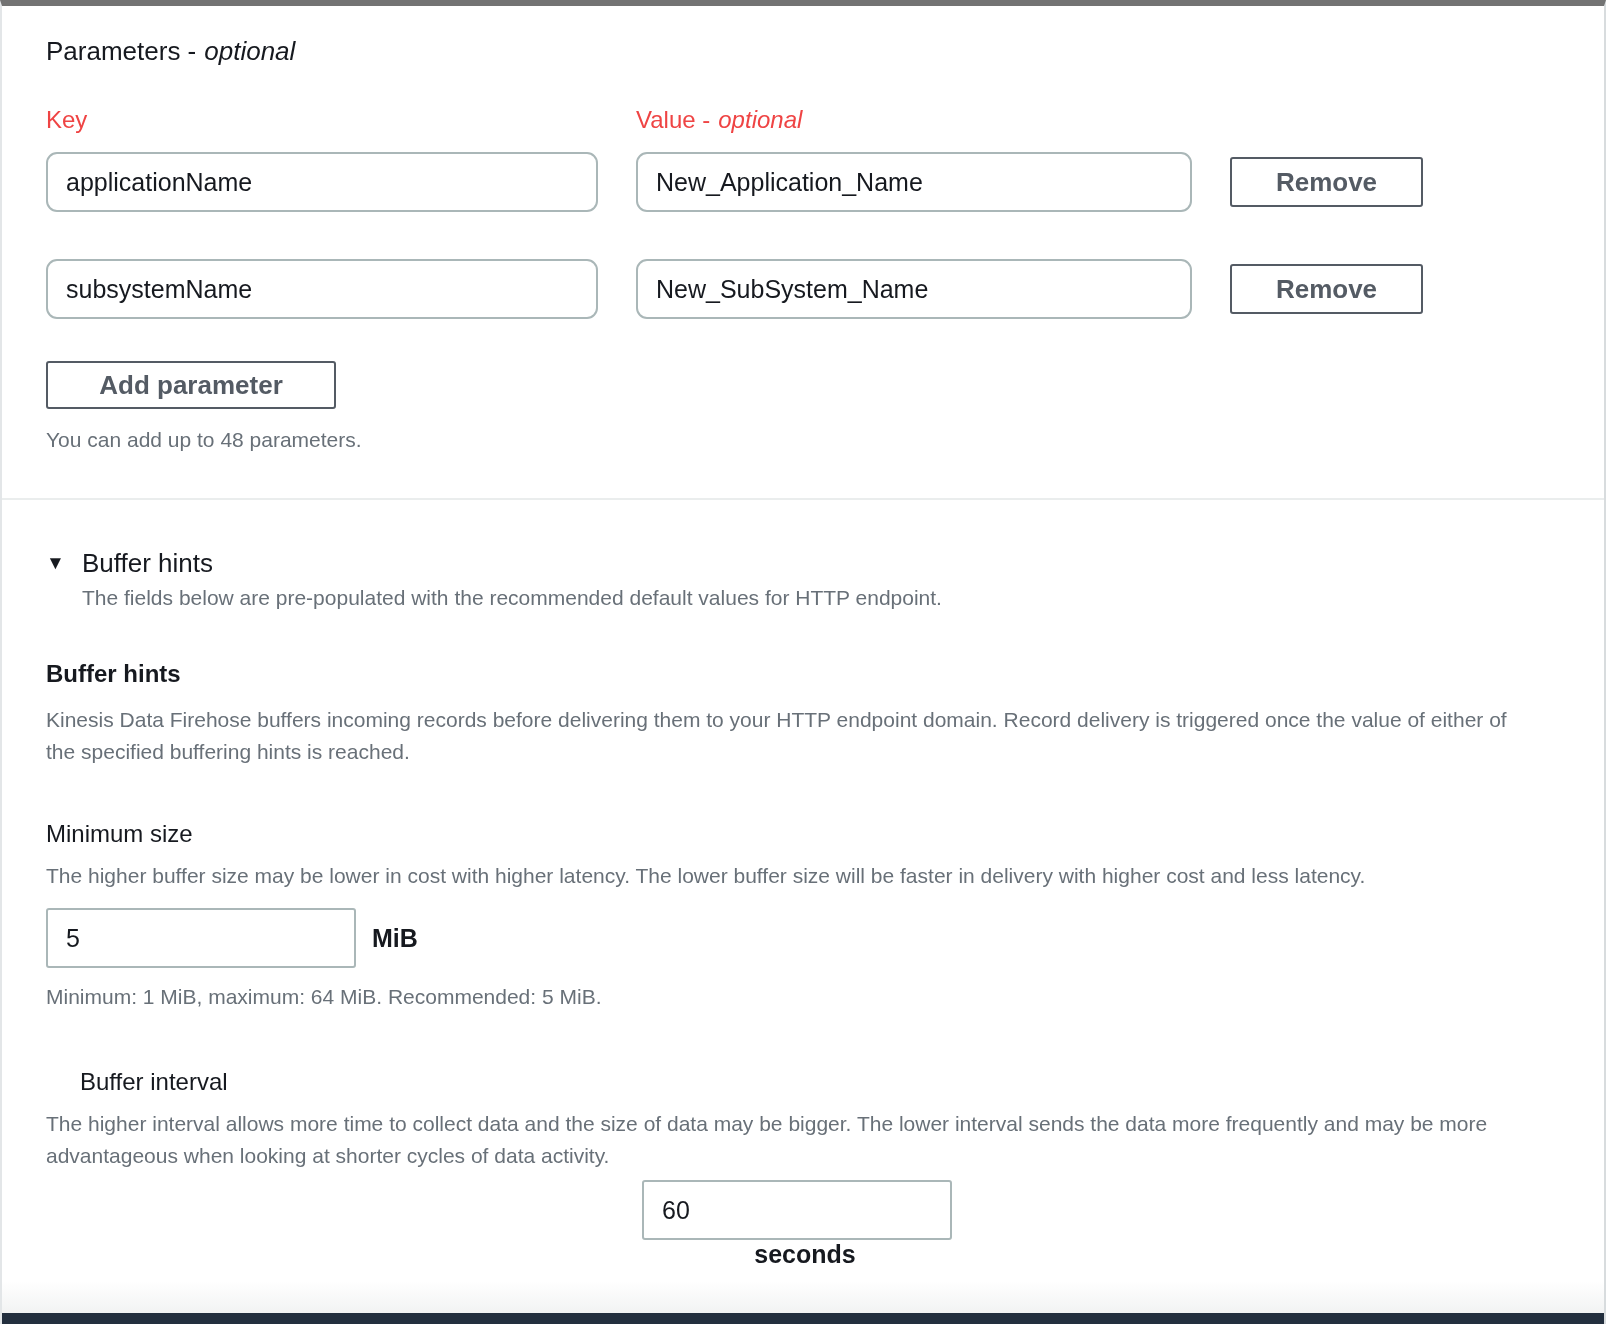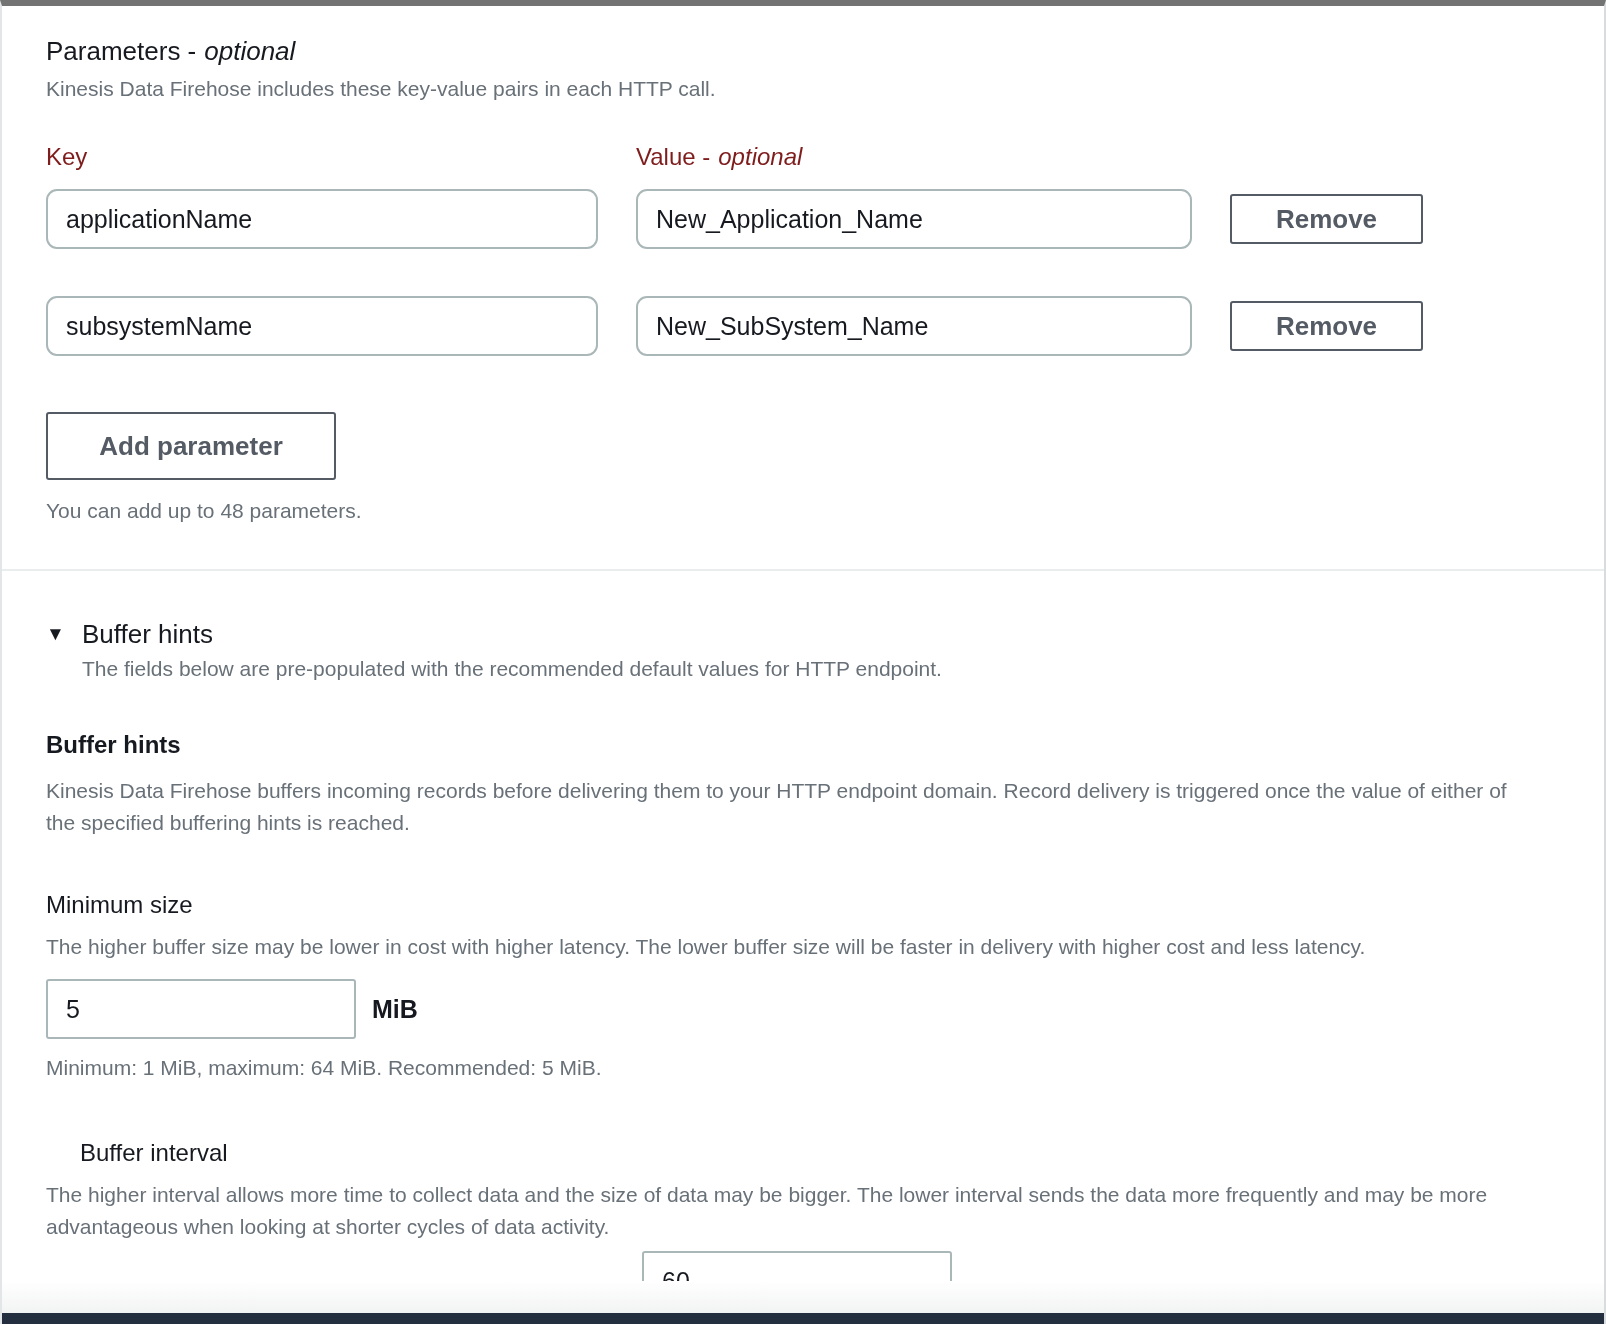--- a/index.html
+++ b/index.html
@@ -32,41 +32,41 @@
     font-size: 21px; line-height: 28px;
     color: #687078;
   }
   .param-grid {
     display: grid;
     grid-template-columns: 552px 556px 193px;
     column-gap: 38px;
     align-items: center;
   }
   .labels-row { margin-top: 40px; }
-  .field-label { font-size: 24px; color: #7f1d1d; line-height: 28px; }
+  .field-label { font-size: 24px; color: #ef4444; line-height: 28px; }
   .row-1 { margin-top: 18px; }
   .row-2 { margin-top: 47px; }
   .text-input {
     width: 100%; height: 60px;
     border: 2px solid #aab7b8; border-radius: 11px;
     font-family: "Liberation Sans", sans-serif;
     font-size: 25px; color: #16191f;
     padding: 0 18px; background: #ffffff;
     outline: none;
   }
   .btn {
     display: flex; align-items: center; justify-content: center;
     background: #ffffff;
     border: 2px solid #545b64; border-radius: 3px;
     color: #545b64; font-weight: bold; font-size: 26px;
     font-family: "Liberation Sans", sans-serif;
     cursor: pointer;
   }
   .remove-btn { width: 193px; height: 50px; }
-  .add-btn { margin-top: 56px; width: 290px; height: 68px; }
+  .add-btn { margin-top: 42px; width: 290px; height: 48px; }
   .hint-text {
     margin-top: 18px;
     font-size: 21px; color: #687078; line-height: 26px;
   }
 
   
   .divider {
     margin-top: 45px;
     height: 2px; background: #eaeded;
     margin-left: -44px; margin-right: -56px;
@@ -138,21 +138,20 @@
 </style>
 </head>
 <body>
 
 <div class="page">
   <div class="content">
 
     <div class="section-title">
       <span>Parameters -</span><span class="optional-word">optional</span>
     </div>
-    <div class="section-desc">Kinesis Data Firehose includes these key-value pairs in each HTTP call.</div>
 
     <div class="param-grid labels-row">
       <div class="field-label">Key</div>
       <div class="field-label">
         <span>Value -</span><span class="optional-word">optional</span>
       </div>
       <div></div>
     </div>
 
     <div class="param-grid row-1">

